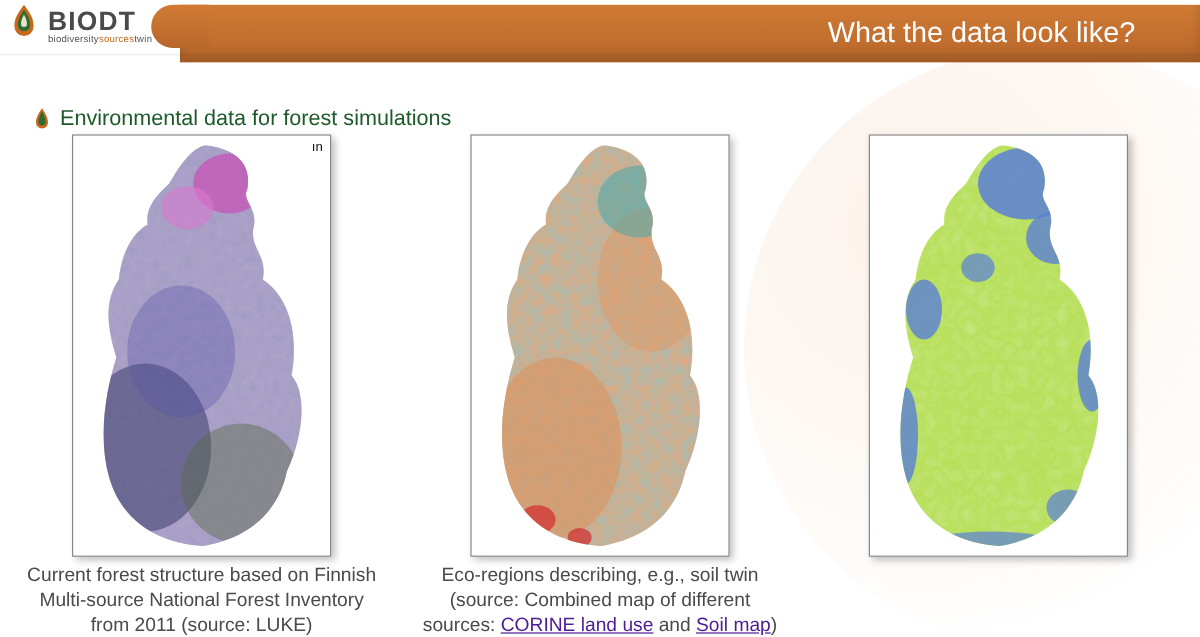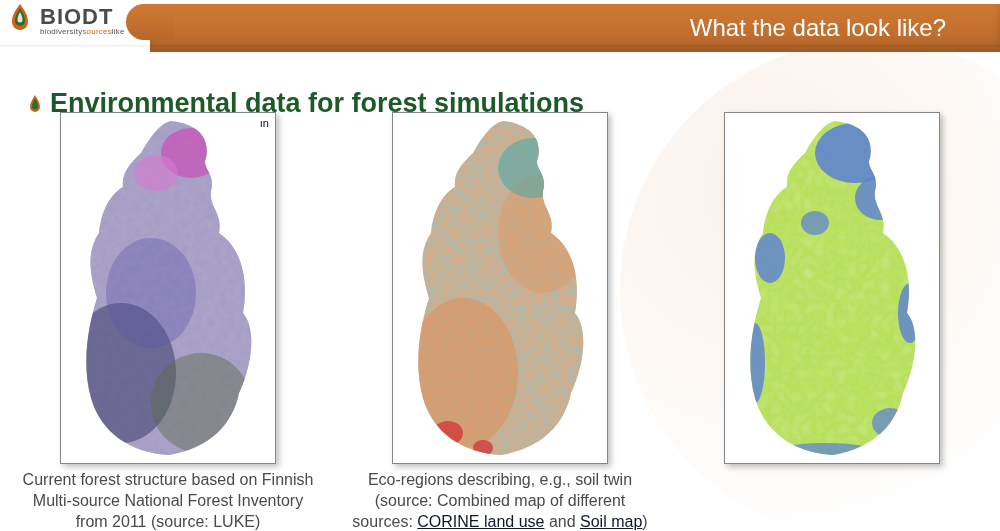--- a/index.html
+++ b/index.html
@@ -93,22 +93,22 @@
   .section-heading {
     position: absolute;
     left: 28px;
     top: 88px;
     display: flex;
     align-items: center;
     gap: 8px;
   }
   .bullet-flame svg { display: block; }
   .heading-text {
-    font-size: 27px;
-    font-weight: 700;
+    font-size: 18px;
+    font-weight: 400;
     color: #1d5a2a;
   }
   
   .maps {
     position: absolute;
     left: 18px;
     right: 18px;
     top: 112px;
     display: flex;
     justify-content: space-between;
@@ -137,21 +137,21 @@
   }
   .caption {
     margin-top: 6px;
     font-size: 16px;
     color: #4a4a4a;
     text-align: center;
     line-height: 1.3;
     max-width: 310px;
   }
   .caption a {
-    color: #0f172a;
+    color: #4c1d95;
     text-decoration: underline;
   }
   .map-label-in {
     position:absolute;
     right:6px;
     top:4px;
     font-size:11px;
     color:#111;
     font-weight:400;
   }
@@ -166,21 +166,21 @@
     <span>
       <svg width="28" height="34" viewBox="0 0 28 34">
         <path d="M14 2 C9 9 6 13 6 20 a8 8 0 0 0 16 0 C22 13 19 9 14 2 Z" fill="#c66a1a"></path>
         <path d="M14 6 C11 11 9 14 9 19 a5 5 0 0 0 10 0 C19 14 17 11 14 6 Z" fill="#2d6a34"></path>
         <path d="M14 10 C12.5 13 11.5 15 11.5 18 a2.5 2.5 0 0 0 5 0 C16.5 15 15.5 13 14 10 Z" fill="#e8e2c8"></path>
       </svg>
     </span>
     <span class="logo-text">
       <span class="logo-main">BIODT</span>
       <span class="logo-sub">
-        <span>biodiversity</span><span class="accent">sources</span><span>like</span>
+        <span>biodiversity</span><span class="accent">sources</span><span>twin</span>
       </span>
     </span>
   </div>
   <div class="title-bar">
     <span class="title-text">What the data look like?</span>
   </div>
 </div>
 <div class="divider"></div>
 
 <div class="section-heading">

